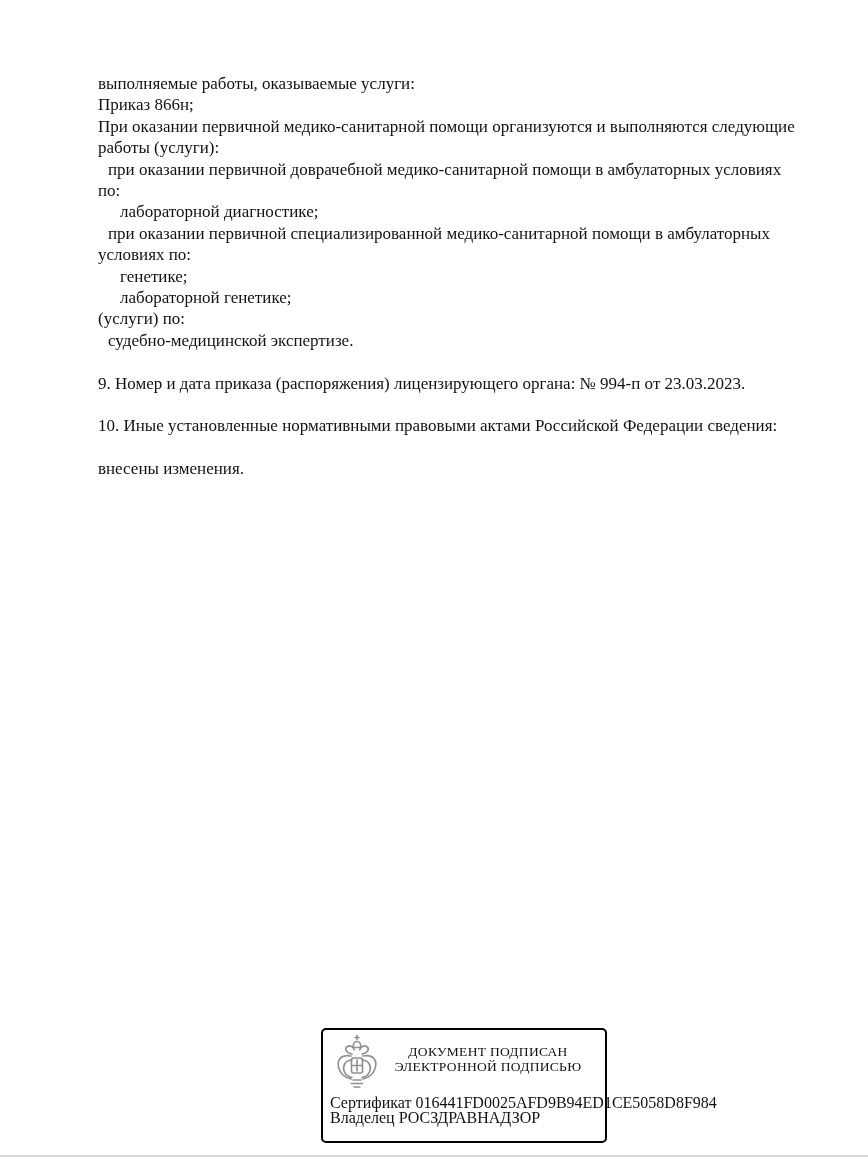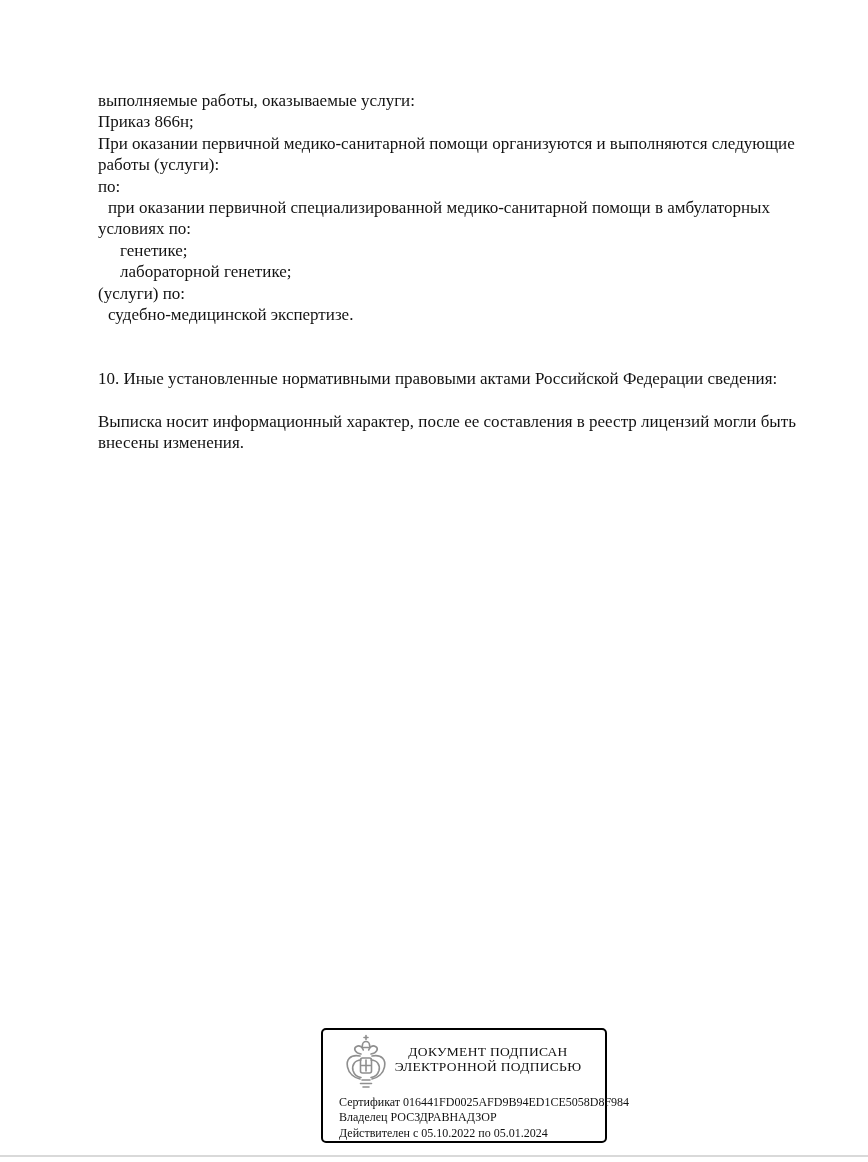--- a/index.html
+++ b/index.html
@@ -8,54 +8,54 @@
     width: 868px;
     height: 1162px;
     background: #ffffff;
     font-family: "Liberation Serif", serif;
     color: #121212;
     overflow: hidden;
   }
   .doc-body {
     position: absolute;
     left: 98px;
-    top: 90px;
+    top: 73px;
     width: 704px;
     font-size: 17px;
     line-height: 21.4px;
   }
   .line { min-height: 21.4px; white-space: nowrap; }
   .indent-0 { padding-left: 0; }
   .indent-1 { padding-left: 10px; }
   .indent-2 { padding-left: 22px; }
 
   .stamp {
     position: absolute;
     left: 321px;
     top: 1028px;
     width: 286px;
     height: 115px;
     box-sizing: border-box;
     border: 2px solid #000000;
     border-radius: 5px;
     background: #ffffff;
-    padding: 0 16px;
+    padding: 0 7px;
   }
   .stamp-top { display: flex; align-items: flex-start; height: 62px; }
   .emblem { flex: 0 0 auto; margin: 4px 0 0 6px; }
   .stamp-title {
     flex: 1;
     text-align: center;
     font-size: 13.5px;
     line-height: 15px;
     padding-top: 14px;
     letter-spacing: 0.3px;
     color: #111111;
   }
-  .stamp-details { font-size: 12px; line-height: 15.4px; margin-top: 3px; color: #111111; }
+  .stamp-details { font-size: 16px; line-height: 15.4px; margin-top: 3px; color: #111111; }
   .detail-line { white-space: nowrap; }
   .owner-name { font-weight: normal; }
 
   .page-edge {
     position: absolute;
     left: 0;
     top: 1155px;
     width: 868px;
     height: 2px;
   }
@@ -63,32 +63,34 @@
 </head>
 <body>
 
 <div class="page">
 
   <div class="doc-body">
       <div class="line indent-0">выполняемые работы, оказываемые услуги:</div>
       <div class="line indent-0">Приказ 866н;</div>
       <div class="line indent-0">При оказании первичной медико-санитарной помощи организуются и выполняются следующие</div>
       <div class="line indent-0">работы (услуги):</div>
+      <div class="line indent-1">при оказании первичной доврачебной медико-санитарной помощи в амбулаторных условиях</div>
       <div class="line indent-0">по:</div>
+      <div class="line indent-2">лабораторной диагностике;</div>
       <div class="line indent-1">при оказании первичной специализированной медико-санитарной помощи в амбулаторных</div>
       <div class="line indent-0">условиях по:</div>
       <div class="line indent-2">генетике;</div>
       <div class="line indent-2">лабораторной генетике;</div>
       <div class="line indent-0">(услуги) по:</div>
       <div class="line indent-1">судебно-медицинской экспертизе.</div>
       <div class="line indent-0"></div>
+      <div class="line indent-0">9. Номер и дата приказа (распоряжения) лицензирующего органа: № 994-п от 23.03.2023.</div>
       <div class="line indent-0"></div>
       <div class="line indent-0">10. Иные установленные нормативными правовыми актами Российской Федерации сведения:</div>
       <div class="line indent-0"></div>
-      <div class="line indent-0">Выписка носит информационный характер, после ее составления в реестр лицензий могли быть</div>
       <div class="line indent-0">внесены изменения.</div>
     </div>
 
   <div class="stamp" style="border-color: rgb(0, 0, 0);">
     <div class="stamp-top">
       <div class="emblem">
         <svg width="42" height="56" viewBox="0 0 42 56" aria-hidden="true">
           <g fill="none" stroke="#8f8f8f" stroke-width="1.6" stroke-linecap="round" stroke-linejoin="round">
             <path d="M21 1.5 v4 M19 3.5 h4"></path>
             <path d="M17.5 11 a3.5 3.5 0 0 1 7 0 l0.7 2.5 h-8.4 z"></path>
@@ -111,19 +113,18 @@
     </div>
     <div class="stamp-details">
       <div class="detail-line">
         <span>Сертификат</span>
         <span>016441FD0025AFD9B94ED1CE5058D8F984</span>
       </div>
       <div class="detail-line">
         <span>Владелец</span>
         <span class="owner-name">РОСЗДРАВНАДЗОР</span>
       </div>
-      <div class="detail-line">Действителен с 05.10.2022 по 05.01.2024</div>
     </div>
   </div>
 
   <div class="page-edge" style="background: rgb(217, 217, 217);"></div>
 
 </div>
 
 </body></html>

